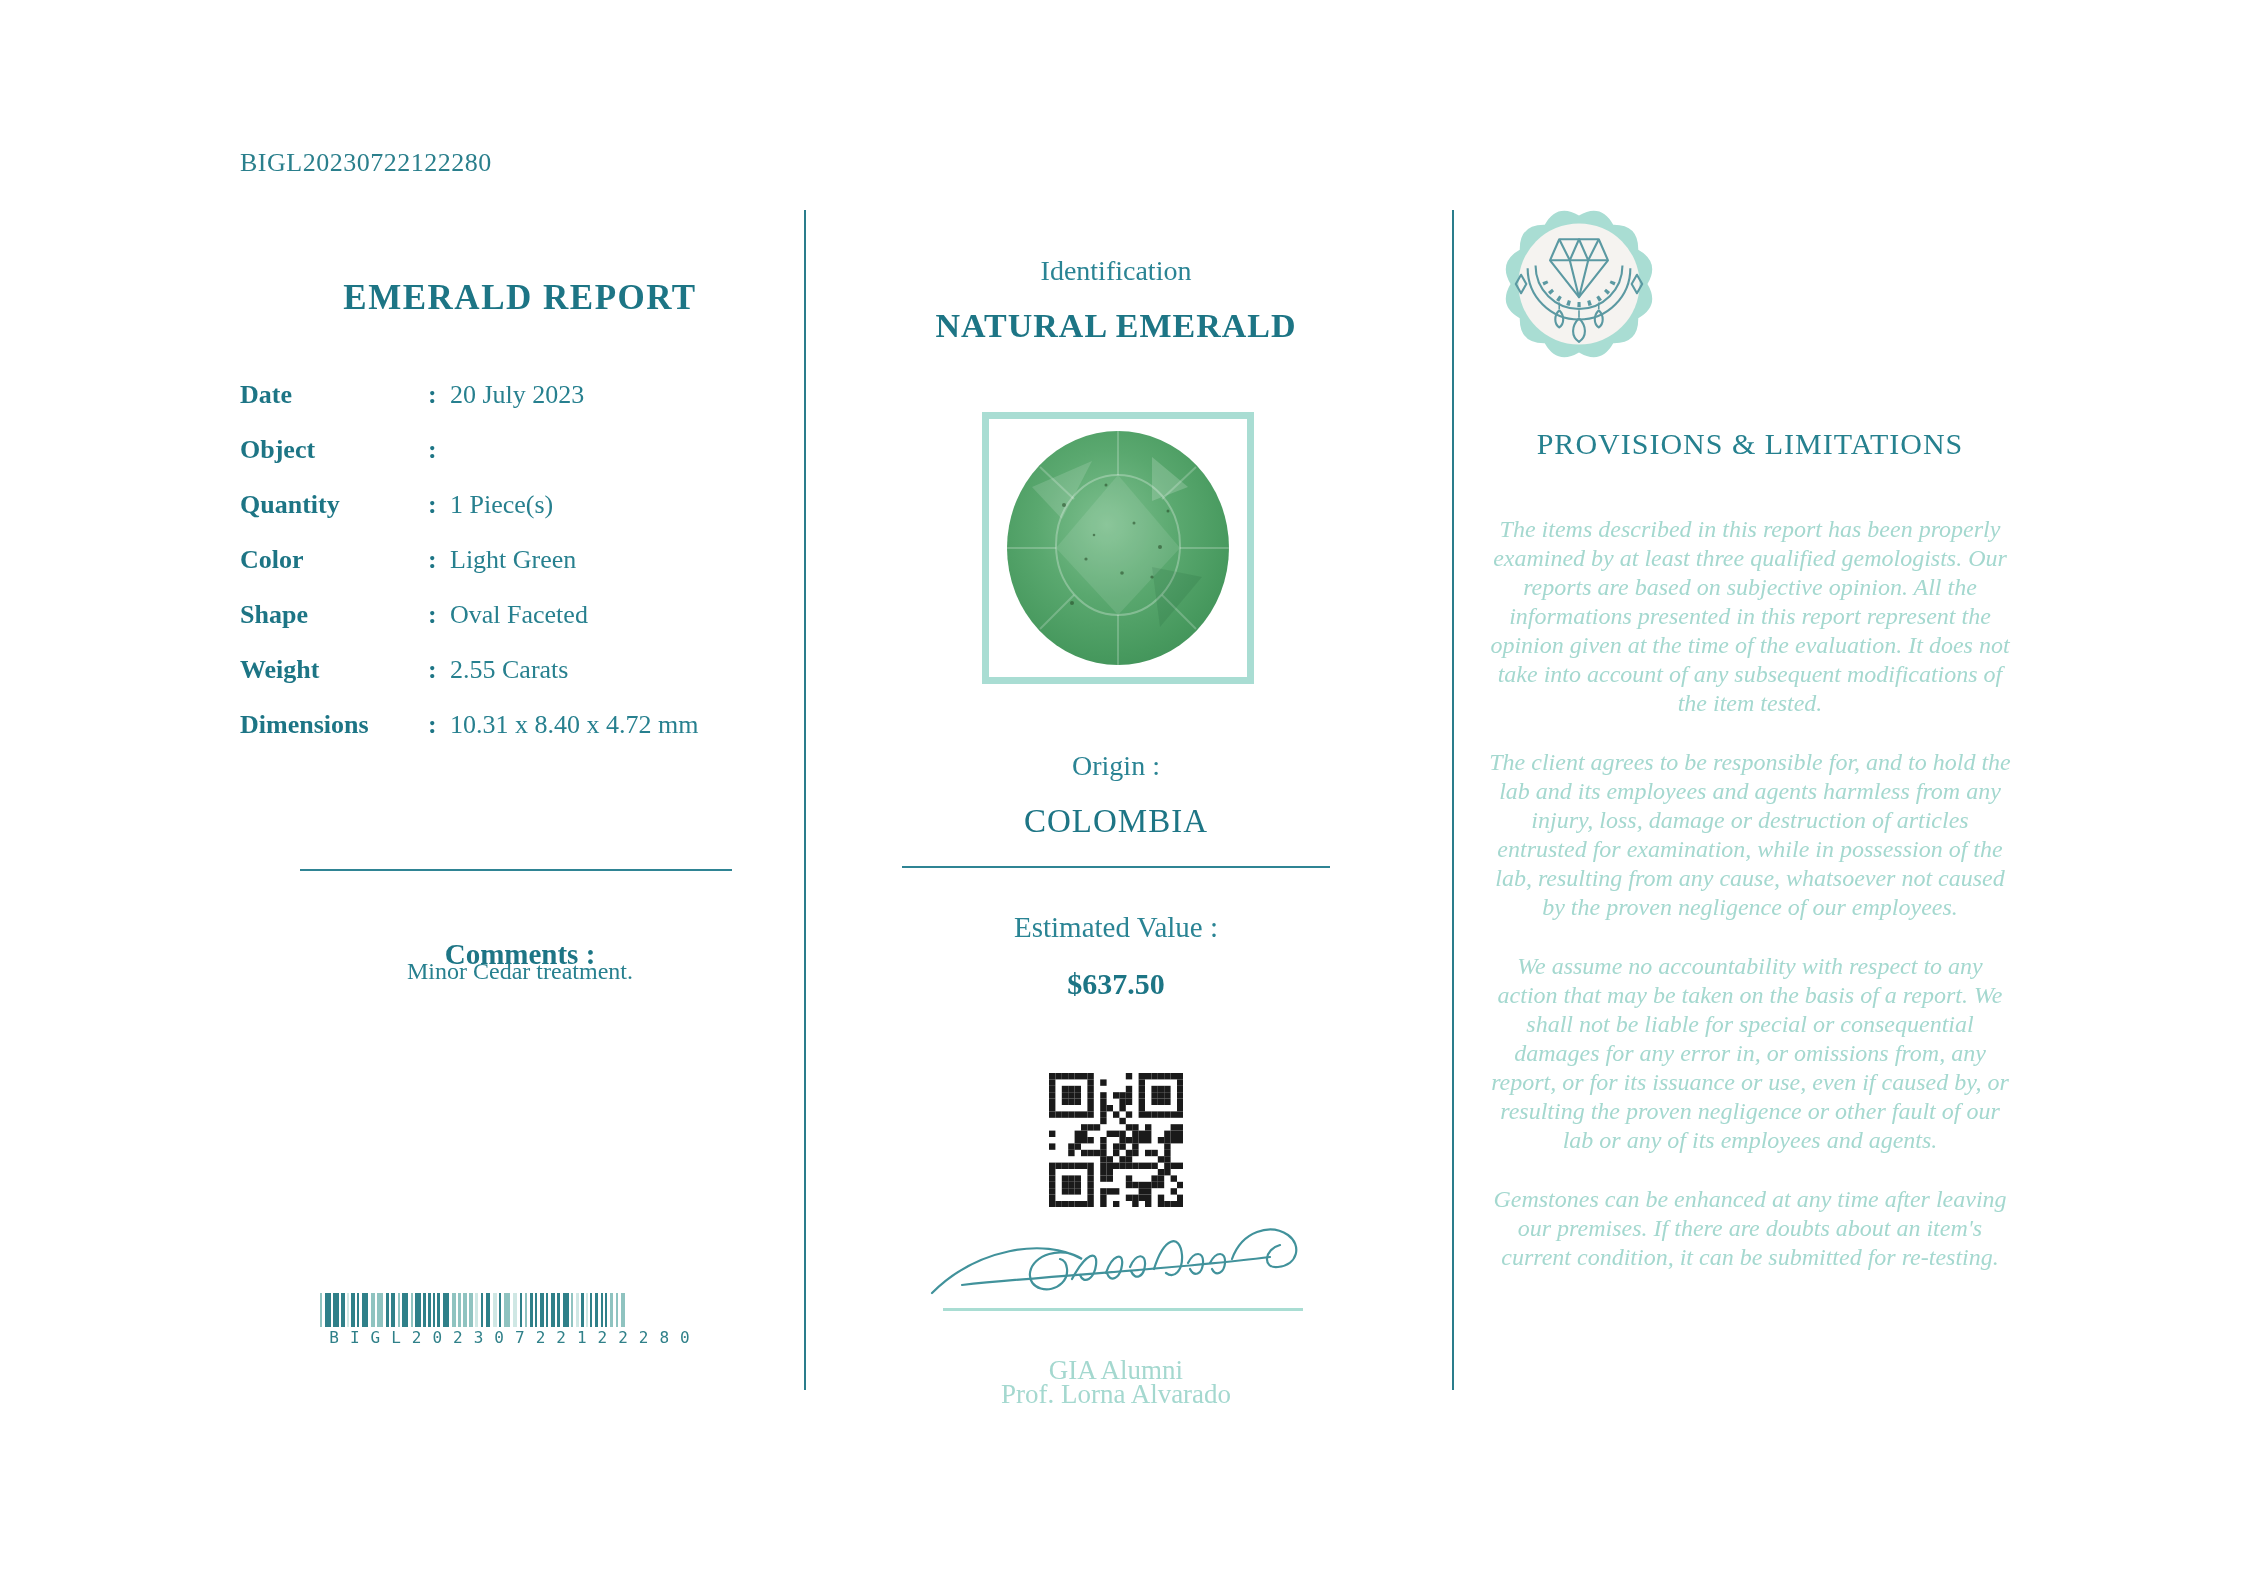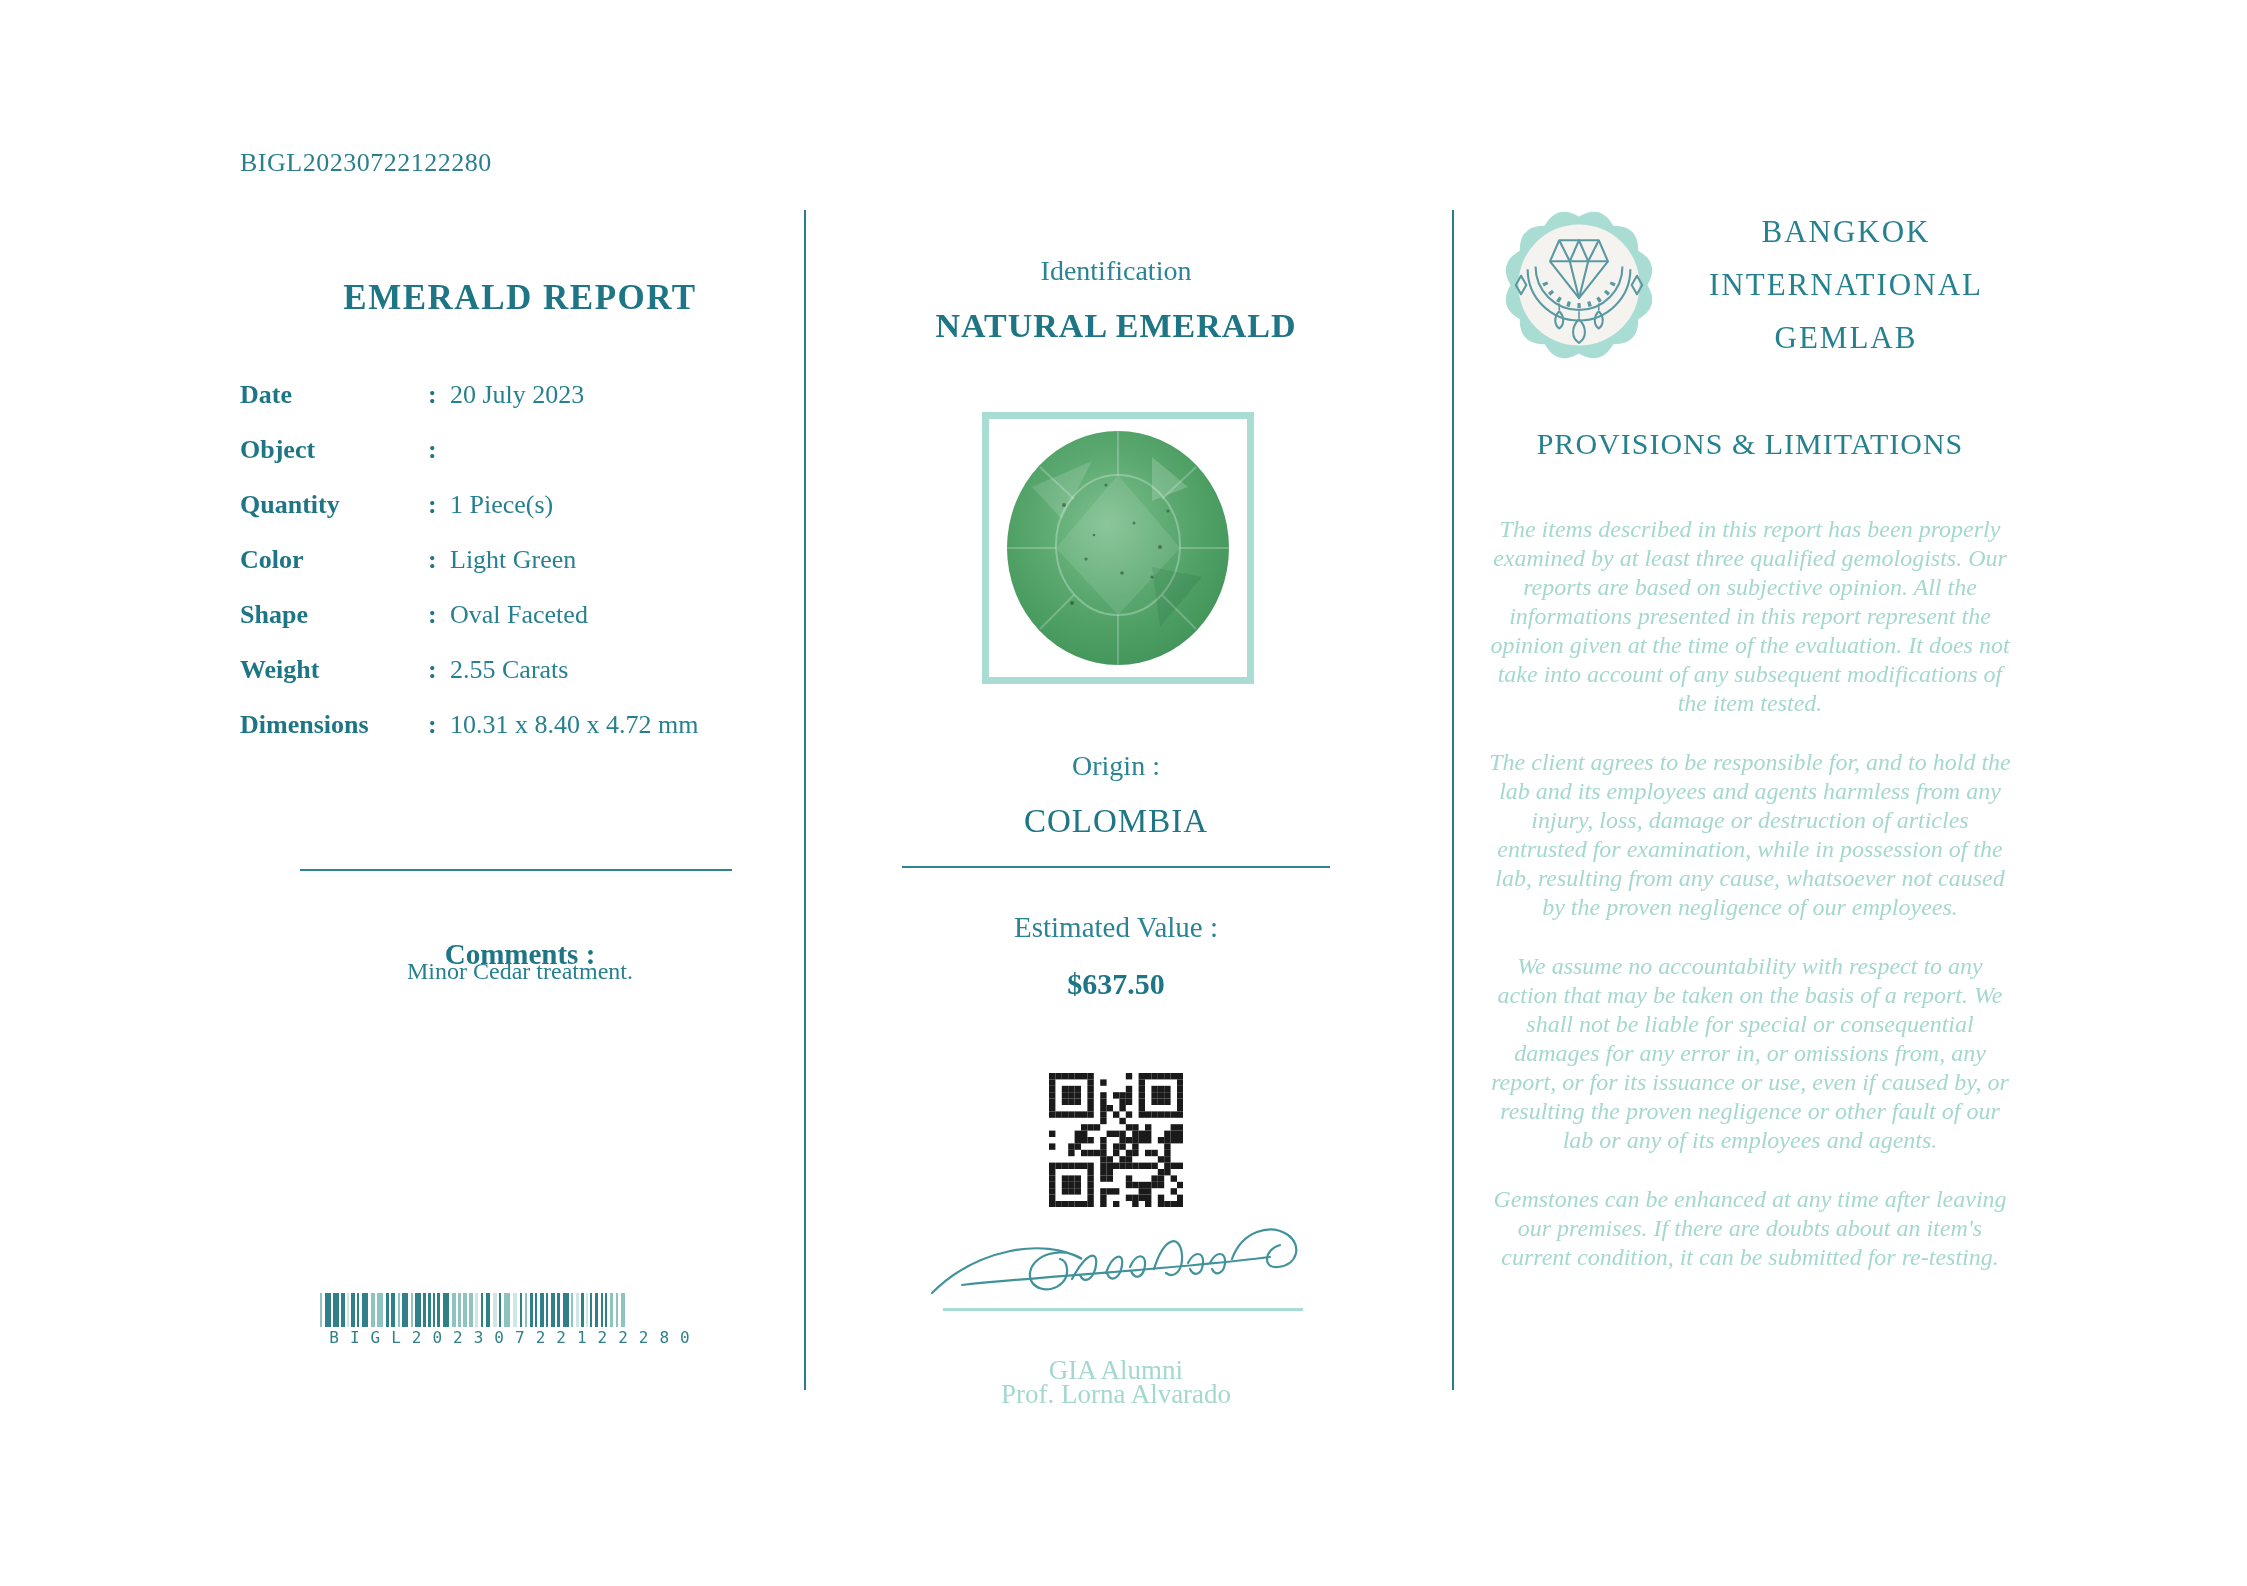--- a/index.html
+++ b/index.html
@@ -507,25 +507,20 @@
           <path d="M27,46 A33,33 0 0 0 93,46"></path>
           <path d="M34,58 A28,28 0 0 0 86,58" stroke-dasharray="2.5 5.5" stroke-width="4"></path>
           <path d="M45,74 L45,79 M60,80 L60,85 M75,74 L75,79" stroke-width="1.2"></path>
           <path d="M45,80 C49,84 49,90 45,93 C41,90 41,84 45,80 Z"></path>
           <path d="M75,80 C79,84 79,90 75,93 C71,90 71,84 75,80 Z"></path>
           <path d="M60,86 C66,92 66,100 60,104 C54,100 54,92 60,86 Z"></path>
           <path d="M16,53 L20,60 L16,67 L12,60 Z"></path>
           <path d="M104,53 L108,60 L104,67 L100,60 Z"></path>
         </g>
       </svg>
-      <div class="lab-name">
-        <div>BANGKOK</div>
-        <div>INTERNATIONAL</div>
-        <div>GEMLAB</div>
-      </div>
     </div>
 
     <div class="prov-title">PROVISIONS &amp; LIMITATIONS</div>
 
     <div class="prov-paragraphs">
       <p>The items described in this report has been properly examined by at least three qualified gemologists. Our reports are based on subjective opinion. All the informations presented in this report represent the opinion given at the time of the evaluation. It does not take into account of any subsequent modifications of the item tested.</p>
       <p>The client agrees to be responsible for, and to hold the lab and its employees and agents harmless from any injury, loss, damage or destruction of articles entrusted for examination, while in possession of the lab, resulting from any cause, whatsoever not caused by the proven negligence of our employees.</p>
       <p>We assume no accountability with respect to any action that may be taken on the basis of a report. We shall not be liable for special or consequential damages for any error in, or omissions from, any report, or for its issuance or use, even if caused by, or resulting the proven negligence or other fault of our lab or any of its employees and agents.</p>
       <p>Gemstones can be enhanced at any time after leaving our premises. If there are doubts about an item's current condition, it can be submitted for re-testing.</p>
     </div>

